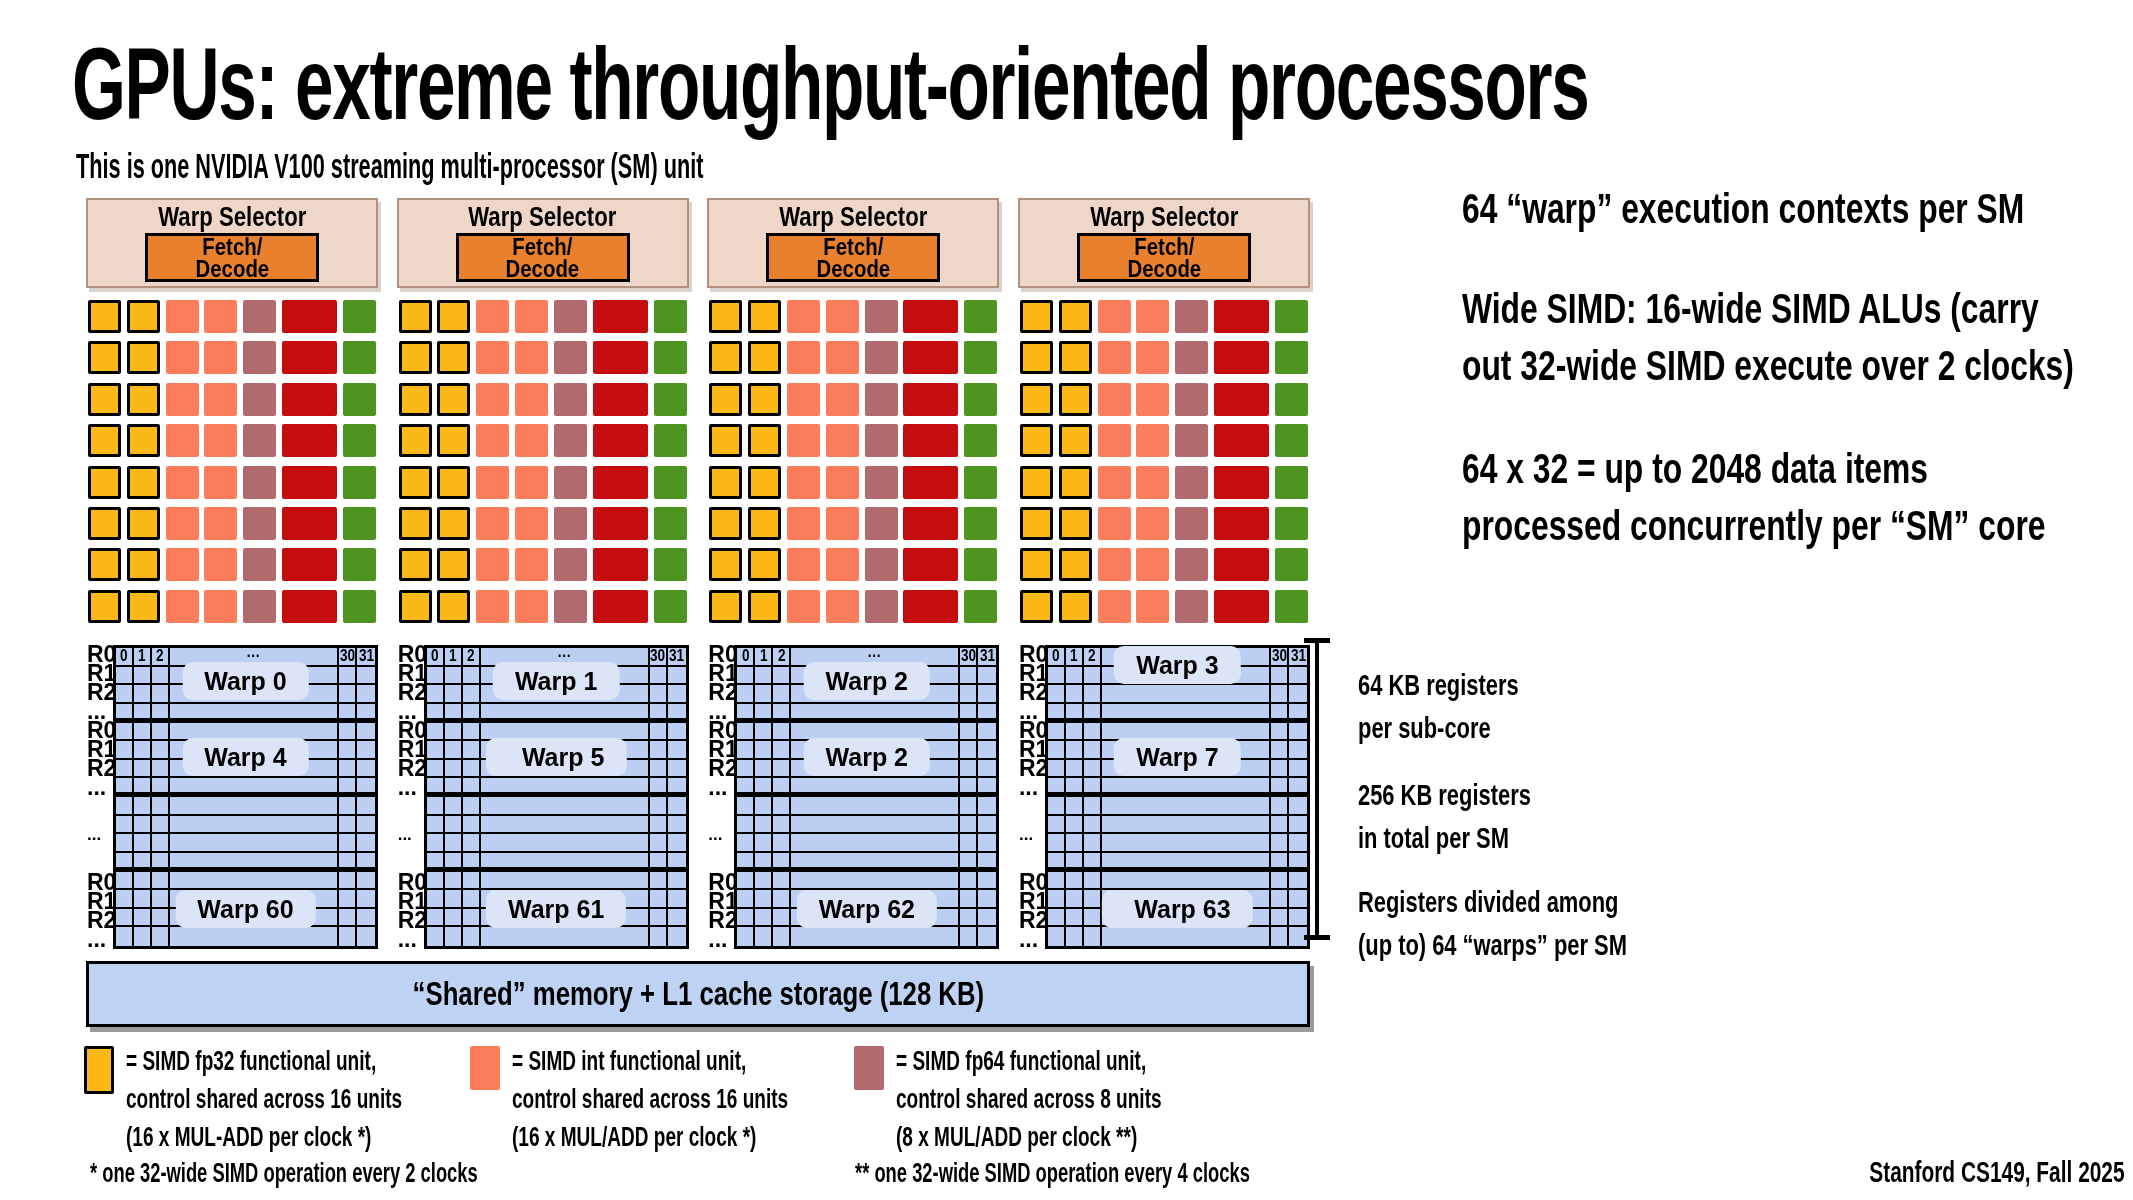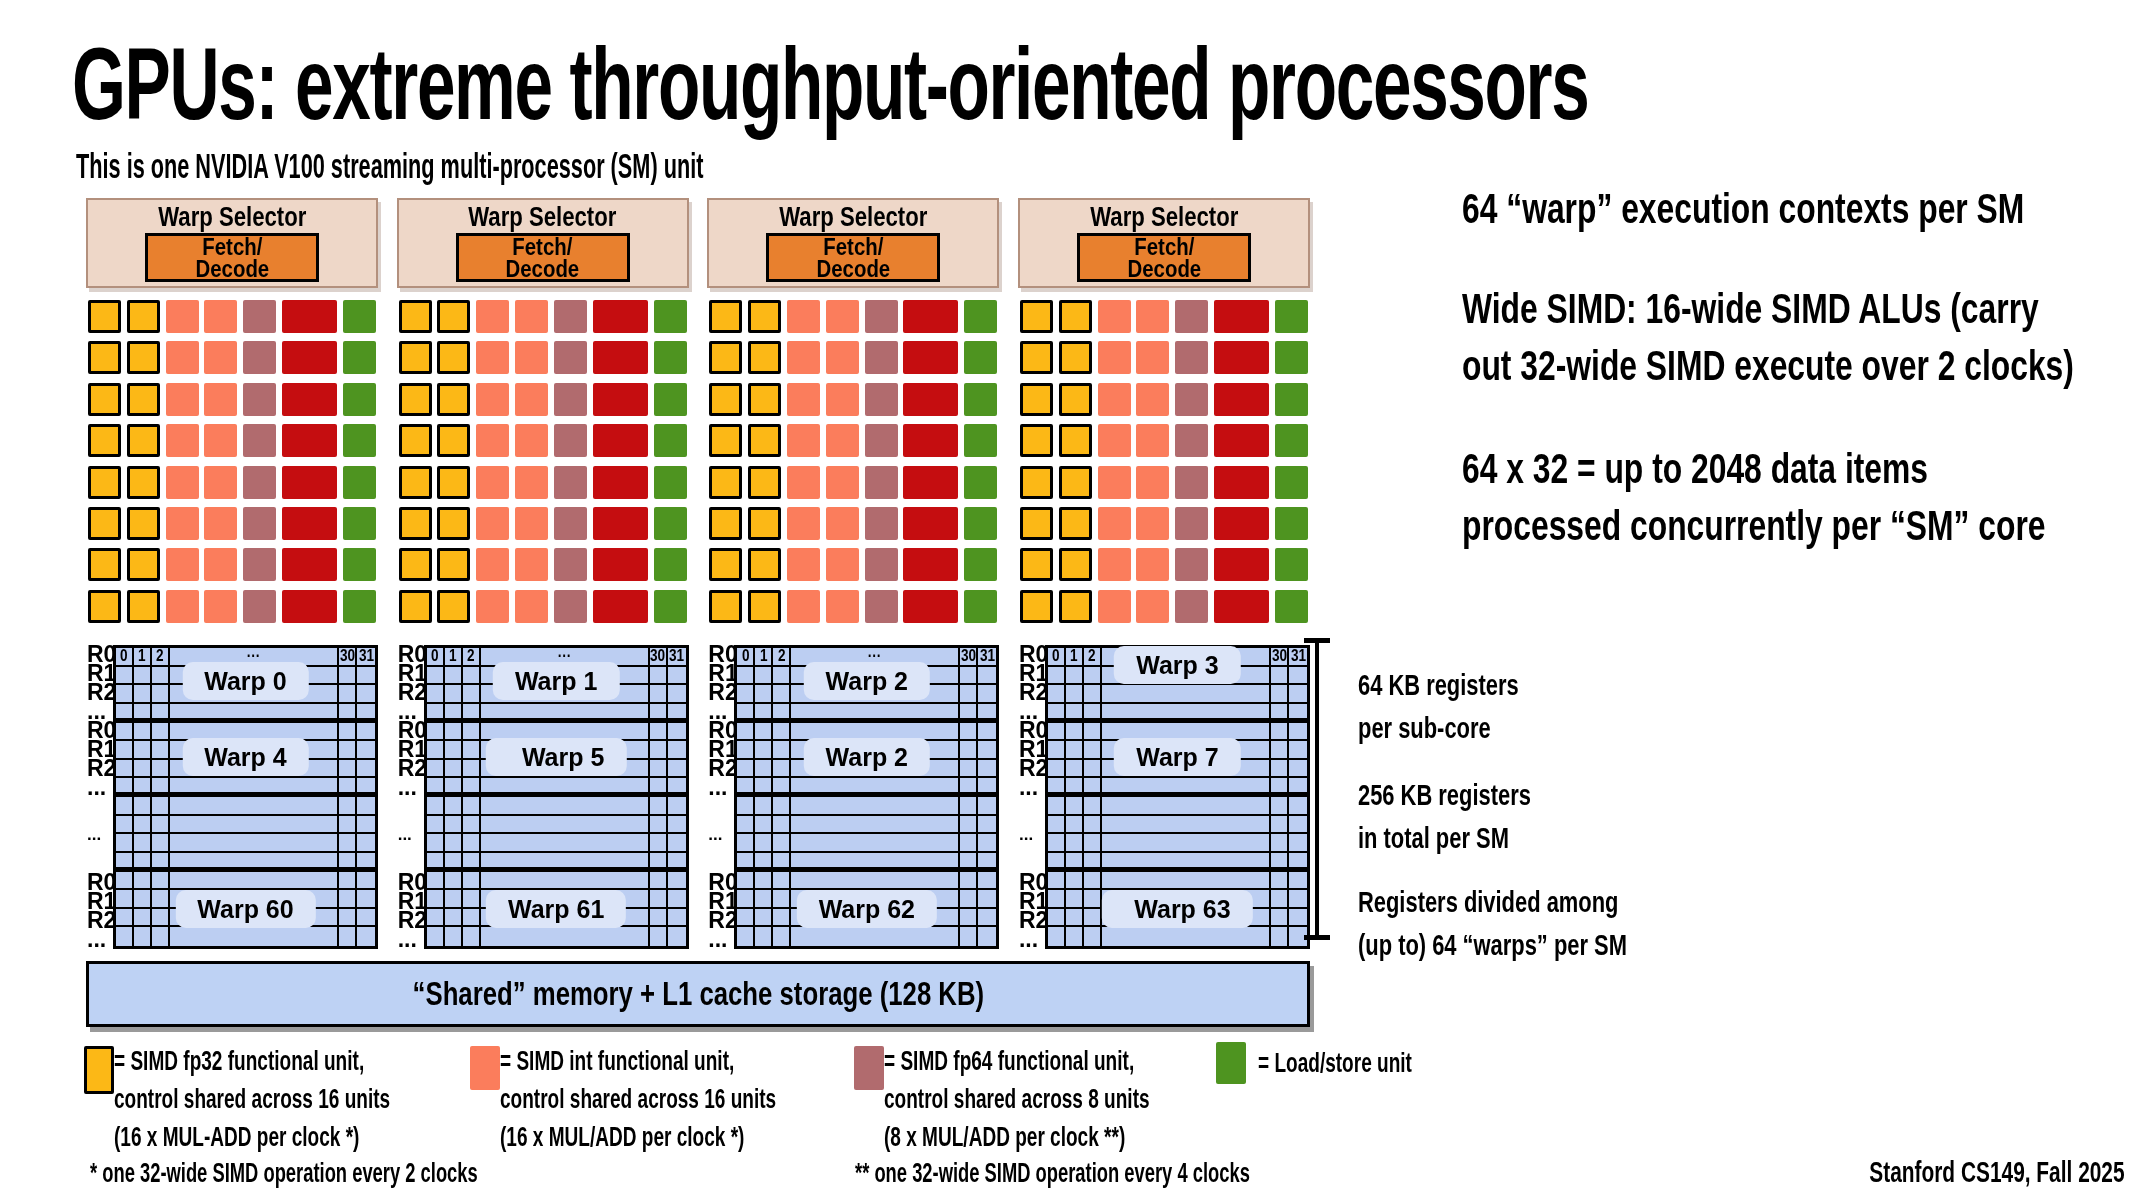--- a/index.html
+++ b/index.html
@@ -59,21 +59,21 @@
   .shared-bar .cnd{transform:scaleX(0.78);transform-origin:center center;}
 
   
   .right-note{position:absolute;left:1462px;font-size:43px;line-height:57px;transform:scaleX(0.74);transform-origin:left top;white-space:nowrap;}
   .bracket{position:absolute;left:1304px;top:638px;width:26px;height:302px;}
   .bracket::before{content:"";position:absolute;left:50%;margin-left:-2px;top:0;bottom:0;width:4px;background:#000;}
   .bracket::after{content:"";position:absolute;left:0;right:0;top:0;height:5px;background:#000;box-shadow:0 297px 0 #000;}
   .reg-note{position:absolute;left:1358px;font-size:30px;line-height:43px;transform:scaleX(0.73);transform-origin:left top;white-space:nowrap;}
 
   
-  .legend-item{position:absolute;top:1042px;display:flex;}
+  .legend-item{position:absolute;top:1042px;display:flex;gap:12px;}
   .swatch{flex:none;width:30px;height:44px;margin-top:4px;box-sizing:border-box;border-radius:2px;}
   .swatch.fp32{background:var(--c-fp32);border:3px solid #000;height:48px;}
   .swatch.int{background:var(--c-int);}
   .swatch.fp64{background:var(--c-fp64);}
   .swatch.tensor{background:var(--c-tensor);}
   .swatch.ldst{background:var(--c-ldst);}
   .legend-text{font-size:28px;line-height:38px;transform:scaleX(0.68);transform-origin:left top;white-space:nowrap;}
   .legend-stack{position:absolute;top:1042px;display:flex;flex-direction:column;gap:7px;}
   .legend-stack .lrow{display:flex;gap:12px;align-items:center;}
   .legend-stack .swatch{margin-top:0;height:42px;}
@@ -1008,23 +1008,19 @@
       </div>
       <div class="legend-item" style="left: 854px;">
         <div class="swatch fp64"></div>
         <div class="legend-text">
           <div>= SIMD fp64 functional unit,</div>
           <div>control shared across 8 units</div>
           <div>(8 x MUL/ADD per clock **)</div>
         </div>
       </div>
       <div class="legend-stack" style="left: 1216px;">
-        <div class="lrow">
-          <div class="swatch ldst"></div>
-          <div class="legend-text">= Load/store unit</div>
-        </div>
       </div>
     </div>
 
   <div class="footnote fn1">* one 32-wide SIMD operation every 2 clocks</div>
   <div class="footnote fn2">** one 32-wide SIMD operation every 4 clocks</div>
   <div class="attribution">Stanford CS149, Fall 2025</div>
 </div>
 
 </body></html>

